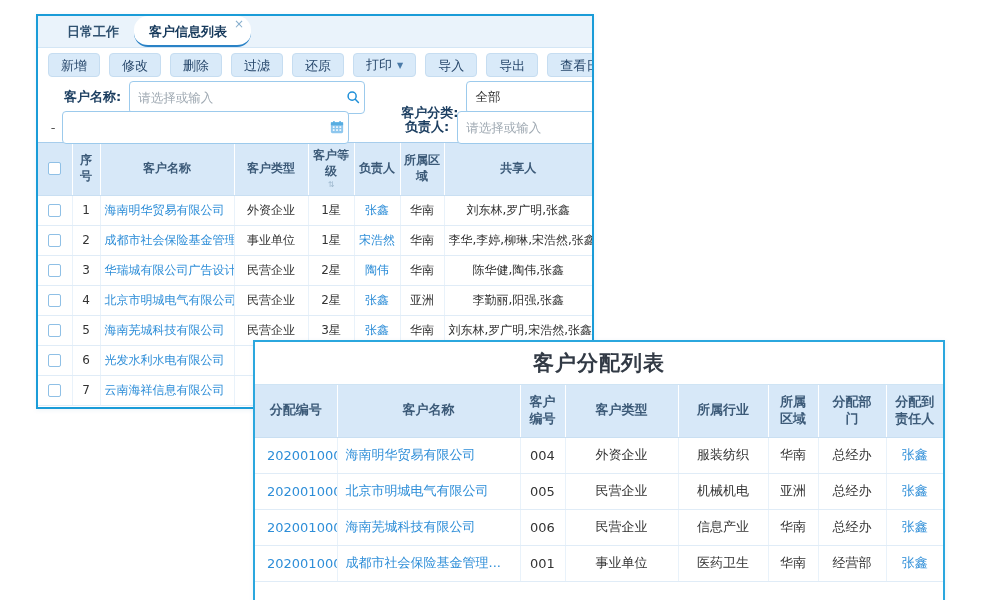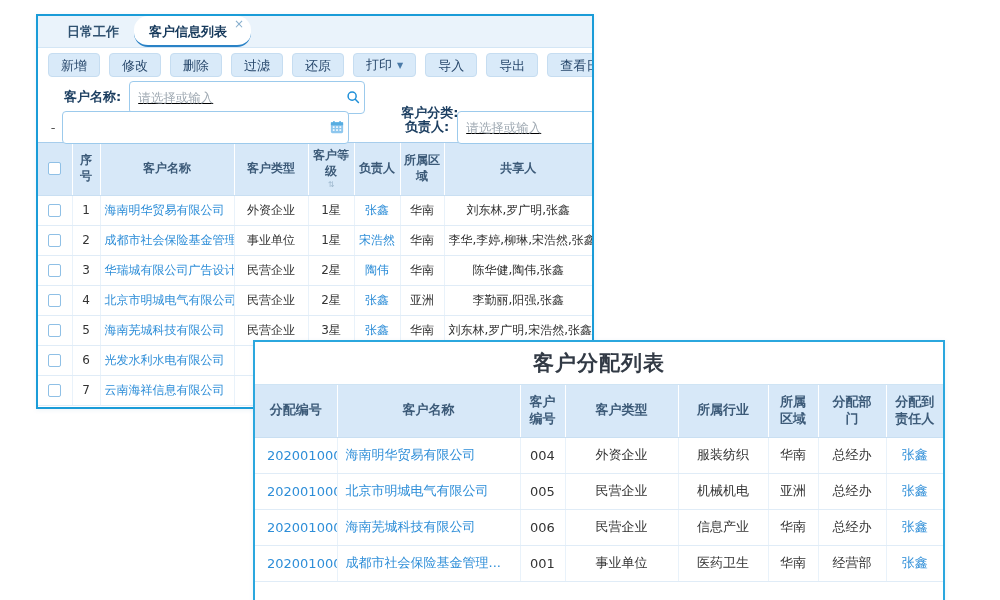--- a/index.html
+++ b/index.html
@@ -23,21 +23,21 @@
   .btn .caret { font-size:8px; color:#4a7aa8; margin-left:5px; vertical-align:1px; }
 
   
   .filters { height:60px; }
   .frow { height:30px; display:flex; align-items:center; }
   .frow1 { padding-left:26px; }
   .frow2 { padding-left:6px; }
   .flabel { font-size:13px; font-weight:bold; color:#1d3f61; margin-right:8px; white-space:nowrap; }
   .dash { width:18px; text-align:center; color:#555; font-size:13px; }
   .ibox { position:relative; height:33px; border:1px solid #9ccaec; border-radius:4px; background:#fff;
-          display:flex; align-items:center; overflow:hidden;text-decoration:underline; }
+          display:flex; align-items:center; overflow:hidden; }
   .ibox input { border:none; outline:none; flex:1; height:100%; padding:0 8px; font-size:12.5px; color:#333;
                 background:transparent; font-family:inherit; min-width:0; }
   .ibox input::placeholder { color:#9fa9b2; }
   .ibox .icn { width:22px; display:flex; justify-content:center; align-items:center; flex:0 0 22px; }
   .name-box { width:236px; }
   .cat-label { margin-left:36px;margin-top:32px; }
   .cat-box { flex:1; margin-right:-3px; }
   .date-box { width:287px; }
   .owner-label { margin-left:56px; }
   .owner-box { flex:1; margin-right:-3px; }
@@ -100,20 +100,23 @@
       <div class="ibox name-box">
         <input placeholder="请选择或输入" style="">
         <span class="icn">
           <svg width="14" height="14" viewBox="0 0 16 16">
             <circle cx="7" cy="7" r="4.6" fill="none" stroke="#1e8fd8" stroke-width="1.7"></circle>
             <line x1="10.6" y1="10.6" x2="14.2" y2="14.2" stroke="#1e8fd8" stroke-width="1.7" stroke-linecap="round"></line>
           </svg>
         </span>
       </div>
       <span class="flabel cat-label">客户分类:</span>
+      <div class="ibox cat-box">
+        <input value="全部" style="">
+      </div>
     </div>
     <div class="frow frow2">
       <span class="dash">-</span>
       <div class="ibox date-box">
         <input style="">
         <span class="icn">
           <svg width="14" height="14" viewBox="0 0 16 16">
             <rect x="1" y="2.6" width="14" height="12.4" rx="1.6" fill="#8ec7ee"></rect>
             <rect x="1" y="2.6" width="14" height="3.4" fill="#57ade1"></rect>
             <line x1="4.5" y1="1" x2="4.5" y2="4" stroke="#57ade1" stroke-width="1.6"></line>

